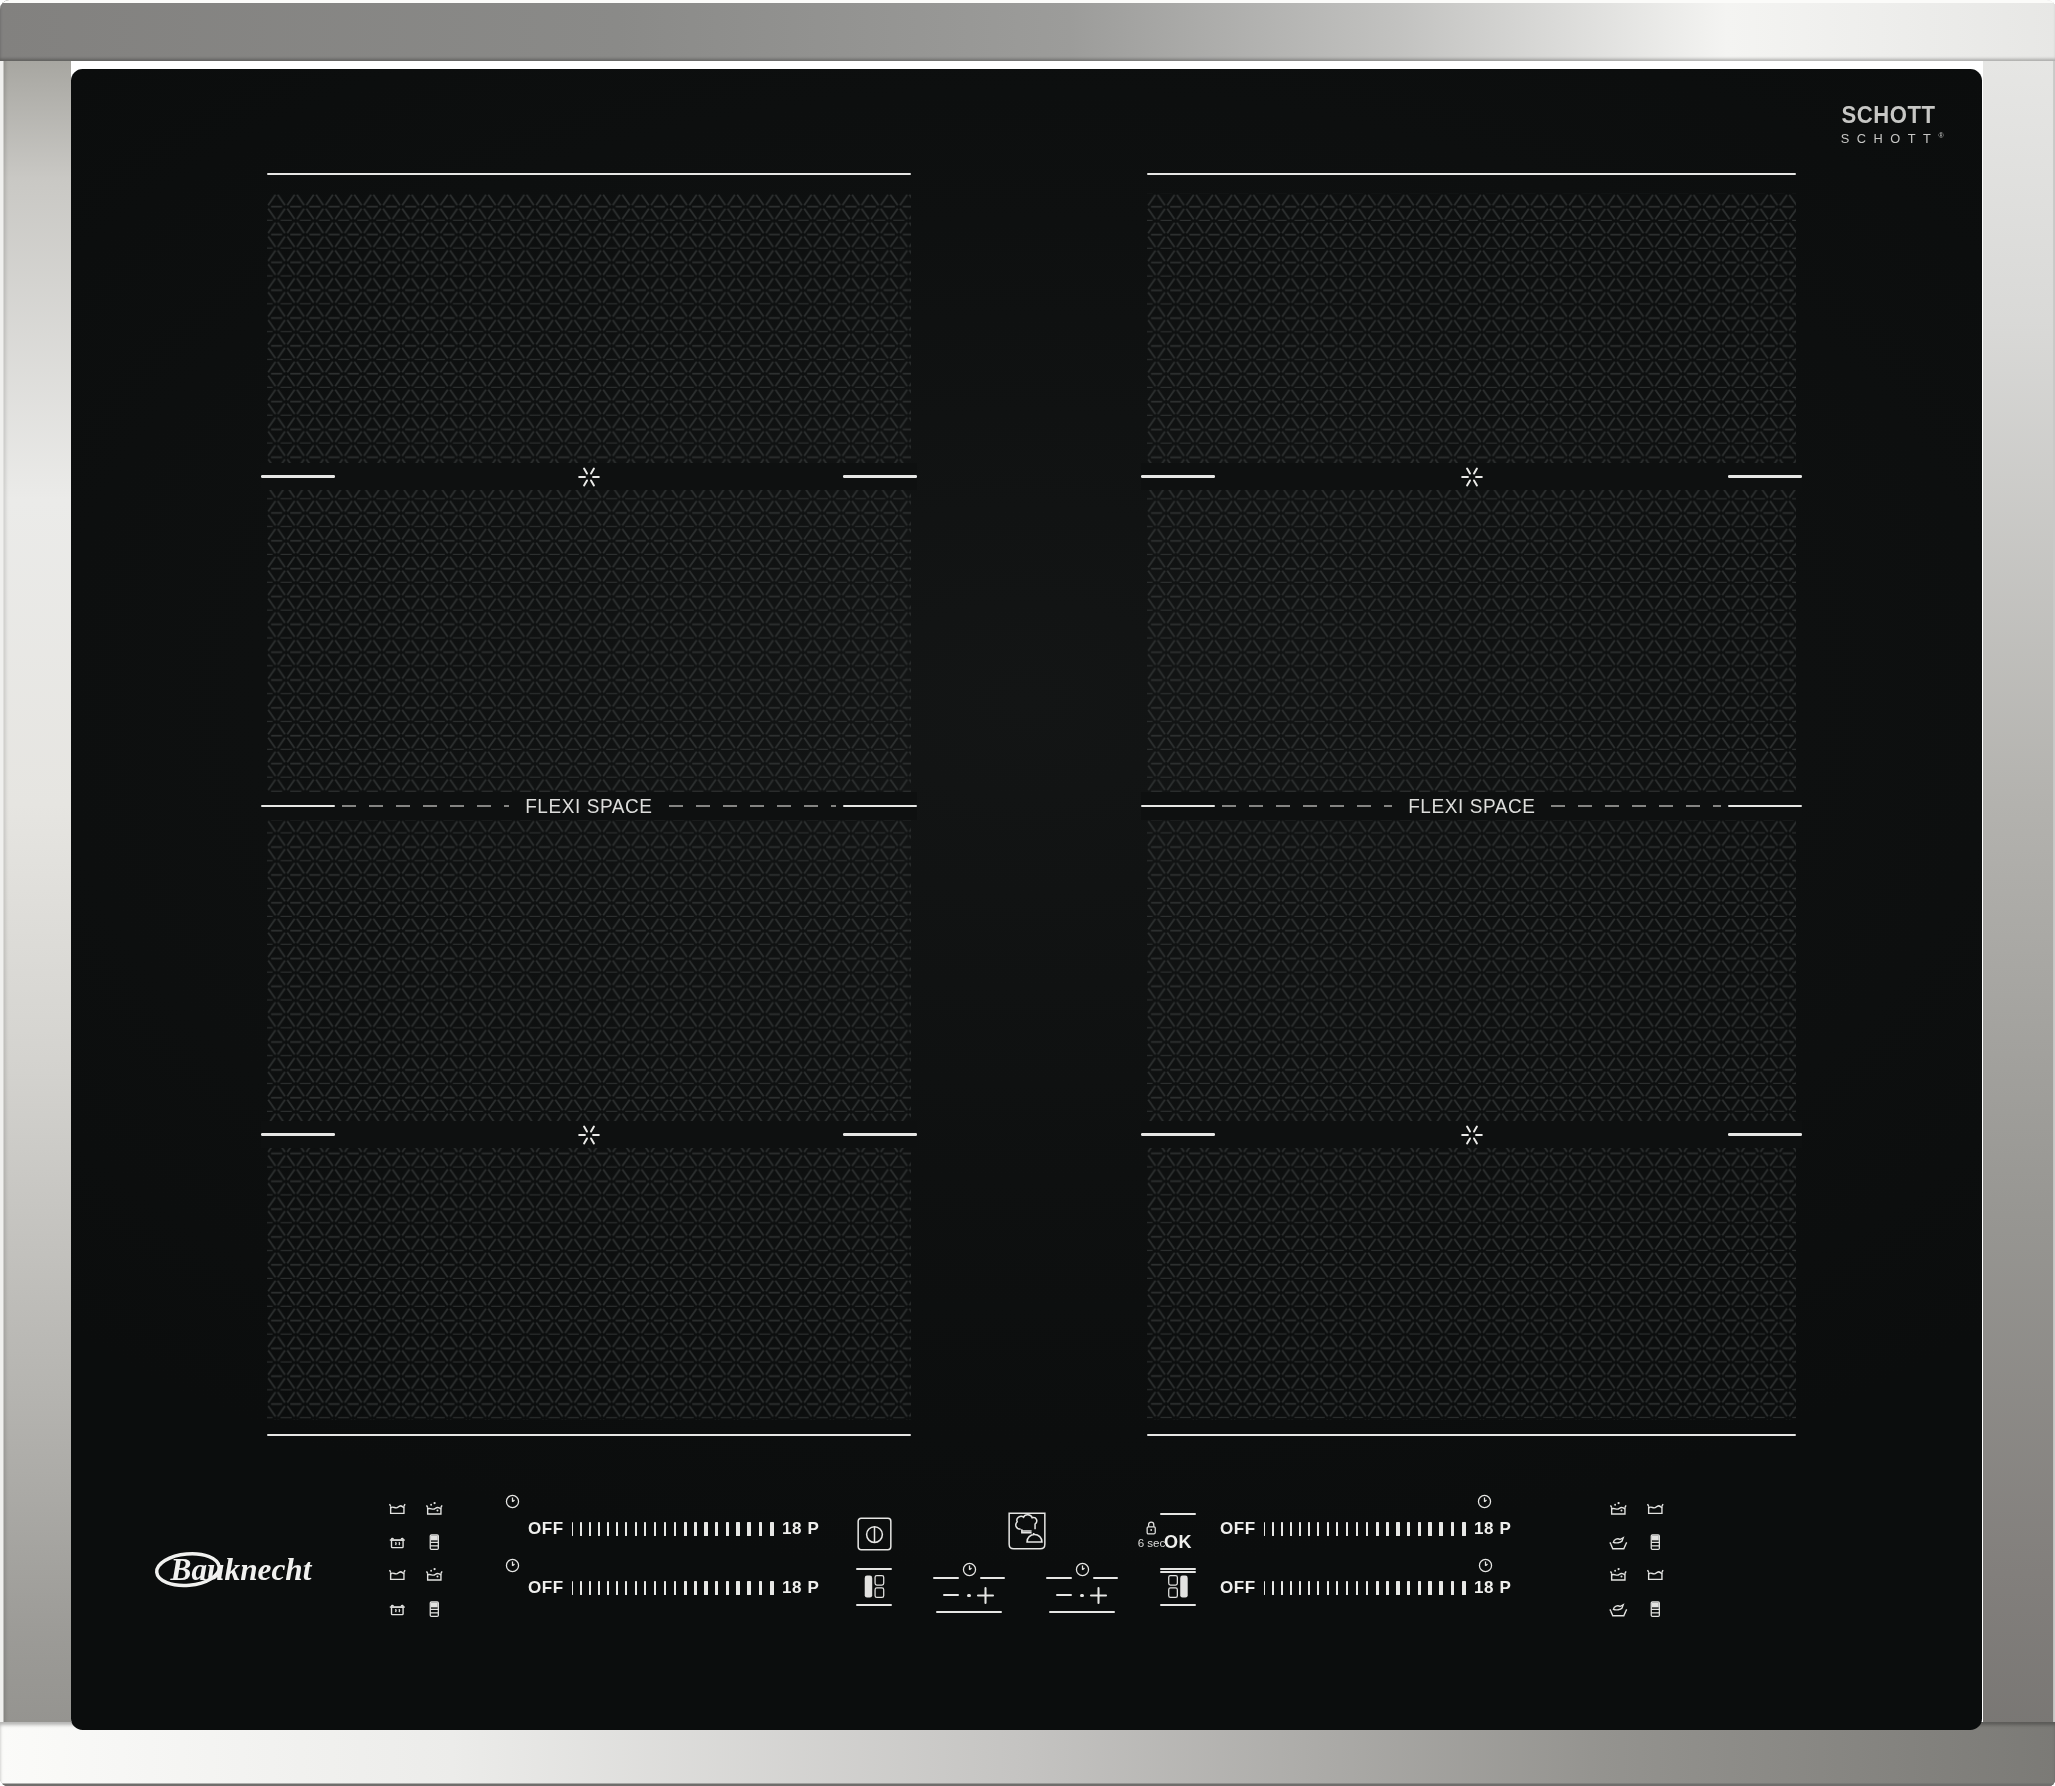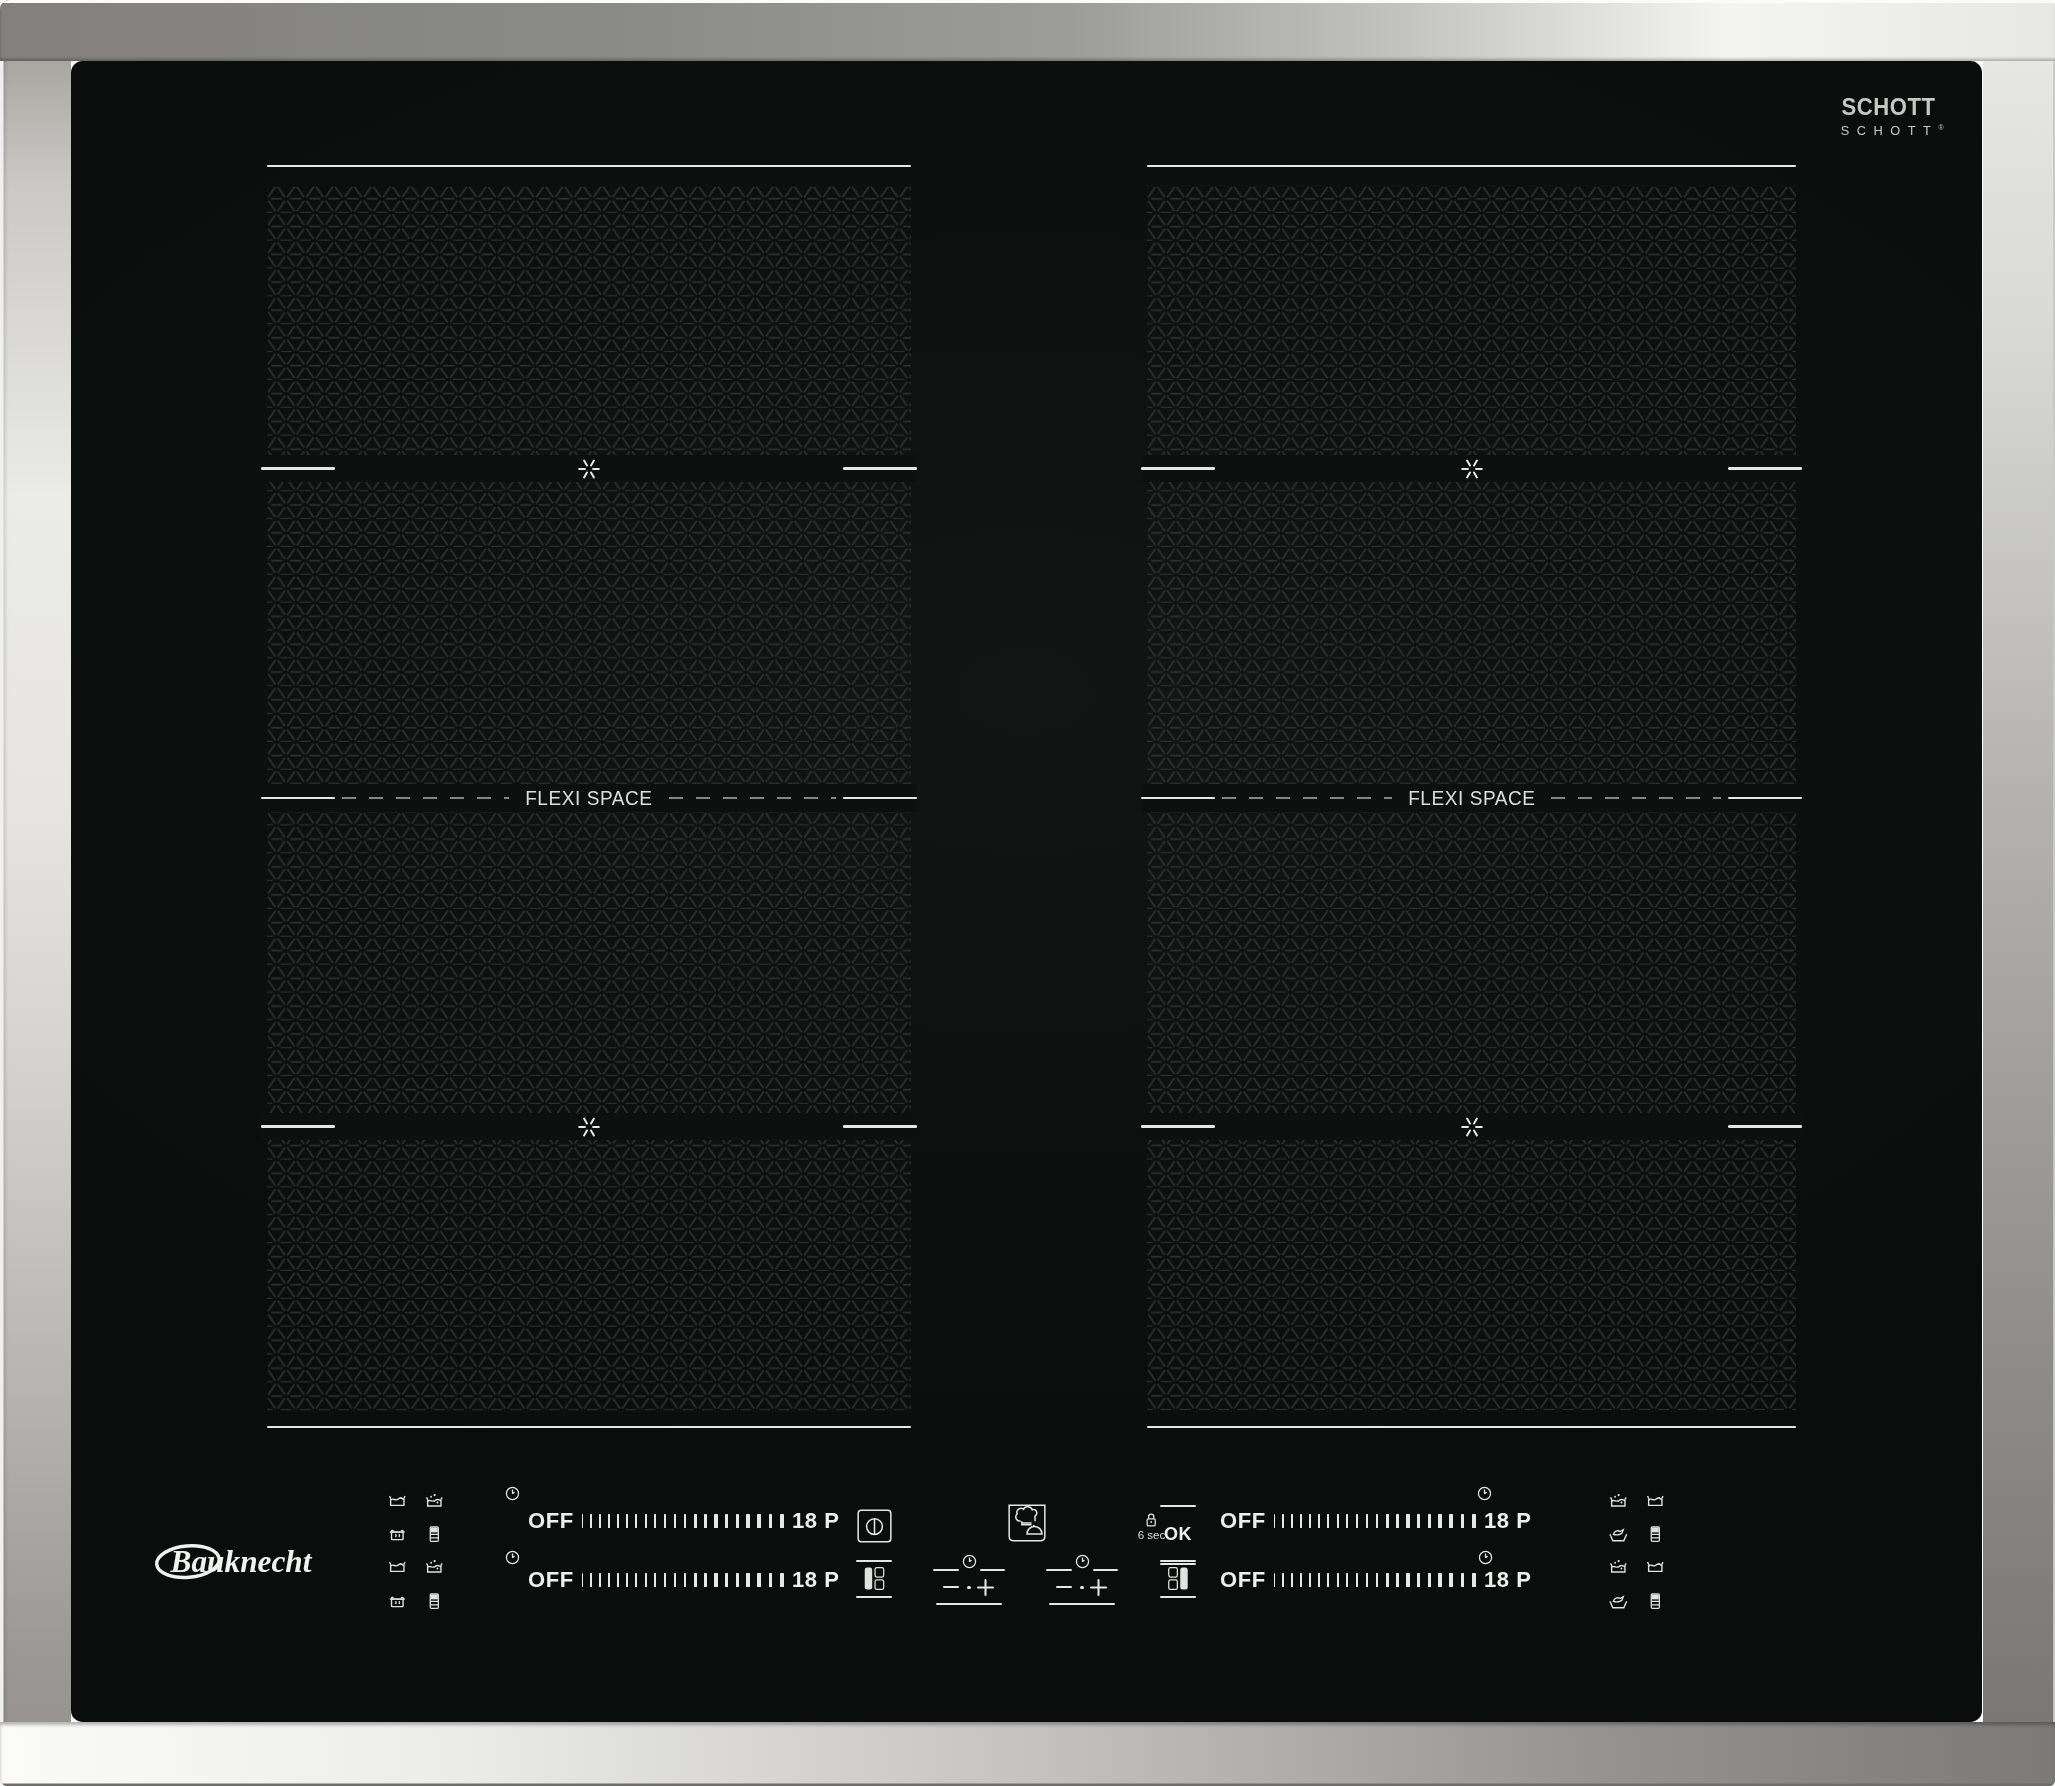--- a/index.html
+++ b/index.html
@@ -15,41 +15,41 @@
     background:linear-gradient(to bottom,#e9e9e7 0%,#d9d9d7 18%,#b3b2ae 45%,#979692 68%,#827f7c 88%,#767471 100%);
     box-shadow:inset -2.9px 0 0 #c9c9c7;}
   .strip-top{left:0;top:0;width:2056px;height:61px;
     background:linear-gradient(to right,#82817f 0%,#8a8a88 30%,#9c9c9a 52%,#c2c2c0 68%,#f4f4f2 84%,#e7e7e5 100%);
     box-shadow:inset 0 2.9px 0 #fbfbf9, inset 0 -2.3px 2.9px rgba(0,0,0,.25);}
   .strip-bottom{left:0;top:1722px;width:2056px;height:65px;
     background:linear-gradient(to right,#fbfbf9 0%,#ececea 22%,#c4c3c1 50%,#94938f 78%,#7b7a76 100%);
     box-shadow:inset 0 -3.5px 0 #6f6e6c, inset 0 2.9px 3.5px rgba(0,0,0,.28);}
 
   
-  .glass{left:71px;top:61px;width:1911px;height:1661px;border-radius:11.6px;
+  .glass{left:71px;top:69px;width:1911px;height:1661px;border-radius:11.6px;
     background:radial-gradient(ellipse 1393px 870px at 50% 38%,#131515 0%,#0e1010 55%,#0b0d0d 100%);
     overflow:hidden;}
 
   .line{background:#e6e6e4;height:2.3px;border-radius:1.2px;}
 
   
   .zonecol{top:102px;height:1271px;}
   .zonecol .topline{left:0;top:1.7px;width:100%;}
   .zonecol .bottomline{left:0;top:1263px;width:100%;}
   .zonecol .texture{left:0;top:21.5px;width:100%;height:1227px;}
   .markerrow{left:-5.8px;right:-5.8px;height:27px;background:#0e1010;display:flex;align-items:center;justify-content:space-between;}
   .shortline{width:74px;height:2.3px;background:#e6e6e4;border-radius:1.2px;}
   .dividerrow{left:-5.8px;right:-5.8px;height:28px;background:#0e1010;display:flex;align-items:center;}
   .dashseg{flex:1;height:2.3px;margin:0 7px;
     background:repeating-linear-gradient(to right,#858583 0 14px,transparent 14px 27px);}
   .flexilabel{color:#dededc;font-size:20px;letter-spacing:0.6px;transform:scaleX(.95);white-space:nowrap;padding:0 5.8px;}
 
   
   .sliderrow{height:25.5px;display:flex;align-items:center;gap:8.1px;color:#efefed;}
-  .sl-label{font-size:22px;font-weight:600;letter-spacing:0.6px;white-space:nowrap;}
+  .sl-label{font-size:17px;font-weight:600;letter-spacing:0.6px;white-space:nowrap;}
   .ticks{display:flex;width:202px;height:14px;justify-content:space-between;align-items:center;}
   .tick{height:14px;background:#e8e8e6;border-radius:0.6px;}
 
   .icongrid{display:grid;grid-template-columns:17.4px 17.4px;column-gap:20px;grid-auto-rows:16.2px;row-gap:17px;}
   .icongrid svg{display:block;}
 
   .minibar{position:absolute;height:2.3px;background:#e6e6e4;border-radius:1.2px;}
   .dot{position:absolute;width:3.5px;height:3.5px;border-radius:50%;background:#e6e6e4;}
 
   .okblock{width:36px;display:flex;flex-direction:column;align-items:center;gap:12px;}

